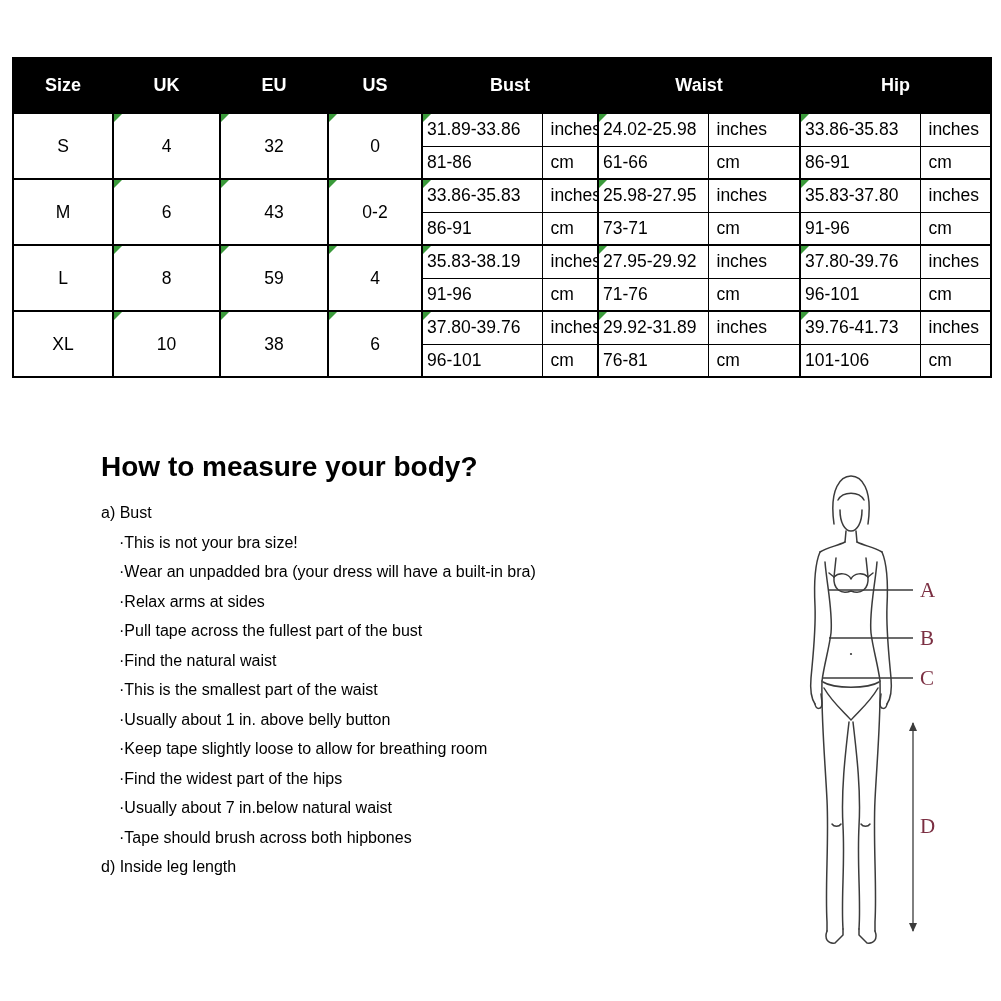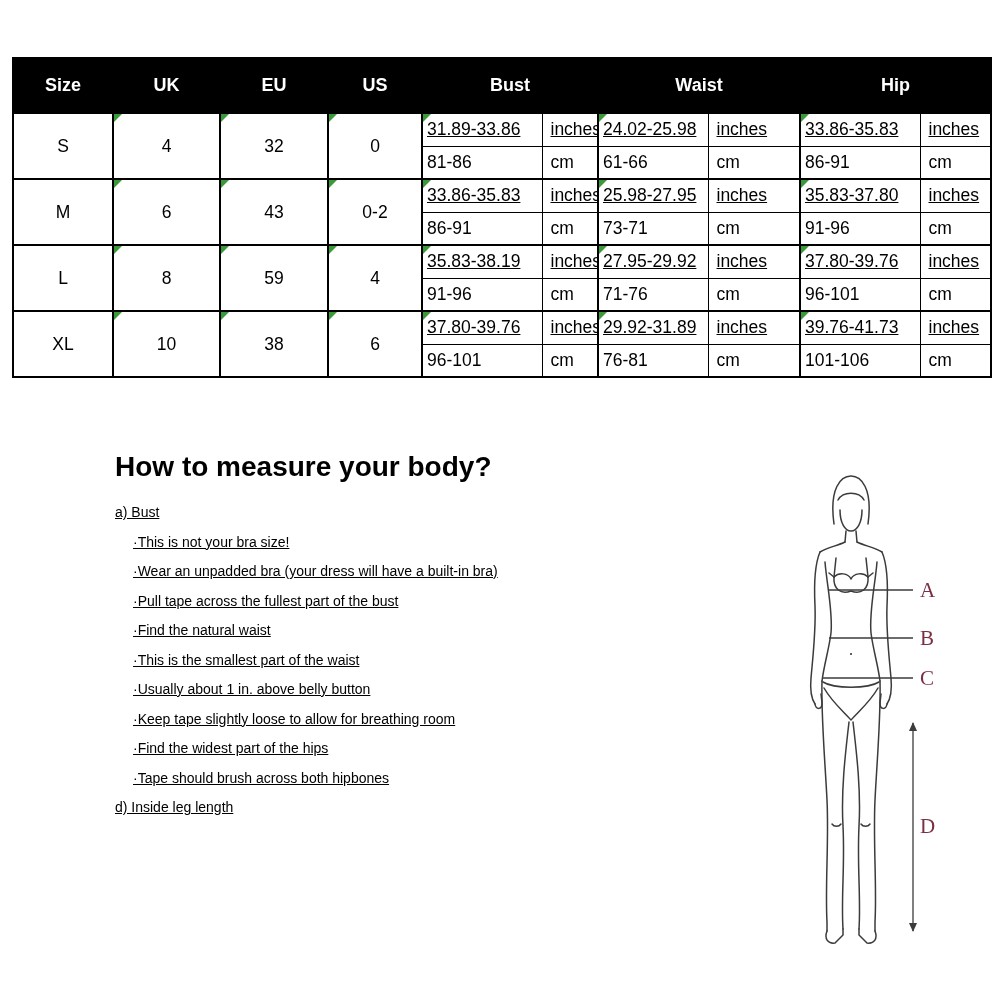--- a/index.html
+++ b/index.html
@@ -21,32 +21,32 @@
     font-size:18px; font-weight:bold; height:55px;
     border:2px solid var(--table-border,#000); text-align:center;
   }
   .size-table td {
     border:2px solid var(--table-border,#000);
     font-size:17.5px; position:relative; background:#fff;
   }
   td.c-plain { text-align:center; }
   td.val { text-align:left; padding-left:4px; height:33px; border-right:1px solid var(--table-border,#000); }
   td.unit { text-align:left; padding-left:8px; border-left:1px solid var(--table-border,#000); }
-  tr.row-in td.val, tr.row-in td.unit { border-bottom:1px solid var(--table-border,#000);text-decoration:underline; }
+  tr.row-in td.val, tr.row-in td.unit { border-bottom:1px solid var(--table-border,#000); }
   tr.row-cm td { border-top:1px solid var(--table-border,#000); }
   .marker::before {
     content:""; position:absolute; top:0; left:0; width:0; height:0;
     border-top:8px solid var(--marker-green,#3a9a3a);
     border-right:8px solid transparent;
   }
 
   
-  .guide { position:absolute; left:115px; top:450px; width:660px; }
+  .guide { position:absolute; left:101px; top:450px; width:660px; }
   .guide-title { font-size:28px; font-weight:bold; line-height:34px; margin-bottom:14px; }
-  .guide-line { font-size:14px; line-height:29.5px; white-space:nowrap;text-decoration:underline; }
+  .guide-line { font-size:16px; line-height:29.5px; white-space:nowrap; }
   .guide-line.tip { padding-left:18px; }
 
   
   .fig { position:absolute; left:788px; top:470px; }
   .fig-label {
     font-family:"Liberation Serif", serif;
     font-size:21px; fill:var(--figure-label,#7b2f42);
   }
 </style>
 </head>
@@ -165,28 +165,30 @@
       </tr>
     </tbody>
   </table>
 
   <div class="guide">
     <h2 class="guide-title">How to measure your body?</h2>
 
     <div class="guide-line">a) Bust</div>
     <div class="guide-line tip">·This is not your bra size!</div>
     <div class="guide-line tip">·Wear an unpadded bra (your dress will have a built-in bra)</div>
+    <div class="guide-line tip">·Relax arms at sides</div>
     <div class="guide-line tip">·Pull tape across the fullest part of the bust</div>
 
     <div class="guide-line tip">·Find the natural waist</div>
     <div class="guide-line tip">·This is the smallest part of the waist</div>
     <div class="guide-line tip">·Usually about 1 in. above belly button</div>
     <div class="guide-line tip">·Keep tape slightly loose to allow for breathing room</div>
 
     <div class="guide-line tip">·Find the widest part of the hips</div>
+    <div class="guide-line tip">·Usually about 7 in.below natural waist</div>
     <div class="guide-line tip">·Tape should brush across both hipbones</div>
 
     <div class="guide-line">d) Inside leg length</div>
   </div>
 
   <svg class="fig" width="175" height="505" viewBox="0 0 175 505">
     <g stroke="#3b3b3b" fill="none" stroke-width="1.5" stroke-linecap="round" stroke-linejoin="round">
 
       <path d="M46,54 C41,18 53,6 63,6 C73,6 85,18 80,54"></path>
       <path d="M50,30 C55,21 71,21 76,30"></path>

